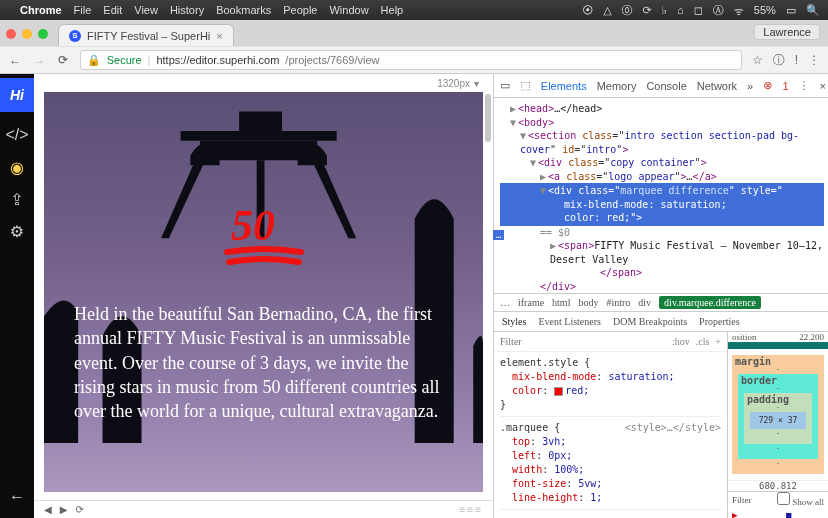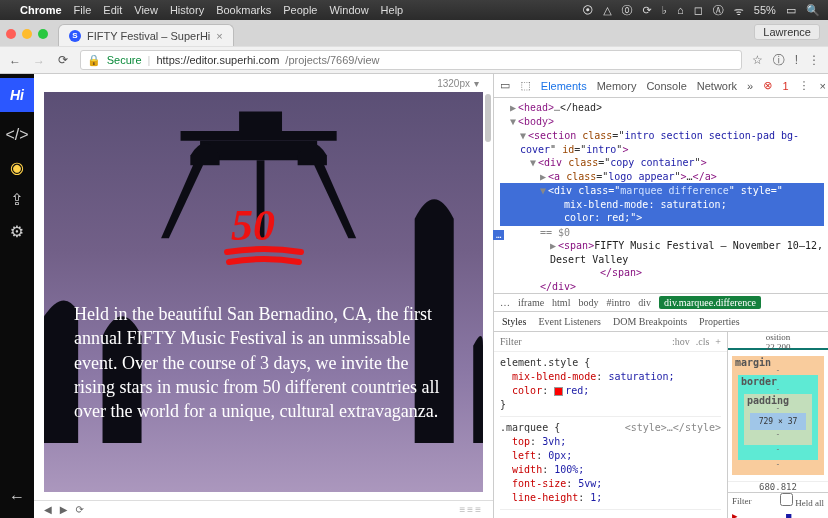--- a/index.html
+++ b/index.html
@@ -50,21 +50,21 @@
   .footer-bar .grip { margin-left:auto; letter-spacing:2px; color:#bbb; }
   .scroll-thumb { position:absolute; right:2px; top:20px; width:6px; height:48px; background:#c7c7c7; border-radius:3px; }
 
   
   .devtools { width:335px; border-left:1px solid #ccc; display:flex; flex-direction:column; font-family: Menlo, Consolas, monospace; font-size:10px; color:#333; background:#fff; }
   .dt-top { height:24px; border-bottom:1px solid #ccc; display:flex; align-items:center; padding:0 6px; gap:10px; font-family:-apple-system, Arial; font-size:11px; color:#555; }
   .dt-top .tab-item.active { color:#1a73e8; font-weight:500; }
   .dt-top .ico-btn { width:14px; height:14px; display:inline-flex; align-items:center; justify-content:center; }
 
   .dom-tree { height:196px; overflow:auto; padding:4px 4px 4px 6px; line-height:1.35; border-bottom:1px solid #ccc; font-size:10px; }
-  .dom-tree .l1 { padding-left:10px;font-family:Liberation Mono, monospace; }
+  .dom-tree .l1 { padding-left:10px; }
   .dom-tree .l2 { padding-left:20px; }
   .dom-tree .l3 { padding-left:30px; }
   .dom-tree .l4 { padding-left:40px; }
   .dom-tree .l5 { padding-left:50px; }
   .tg { color:#881280; }
   .at { color:#994500; }
   .av { color:#1a1aa6; }
   .txt { color:#222; }
   .arrow { color:#888; margin-right:2px; }
   .selected-node { background:#3f6ed8; color:#fff; display:block; padding:1px 2px; }
@@ -85,21 +85,21 @@
   .filter-row input { border:none; outline:none; flex:1; font-size:10px; font-family:-apple-system; color:#333; }
   .css-rules { flex:1; overflow:auto; padding:4px 6px; line-height:1.4; }
   .css-rules .sel-name { color:#333; }
   .css-rules .prop { color:#c80000; }
   .css-rules .val { color:#1a1aa6; }
   .css-rules .src { float:right; color:#888; }
   .css-rules .swatch { display:inline-block; width:9px; height:9px; background:red; border:1px solid #999; vertical-align:middle; margin-right:2px; }
   .rule-block { border-bottom:1px solid #eee; padding-bottom:4px; margin-bottom:4px; }
 
   .metrics-col { width:100px; display:flex; flex-direction:column; }
-  .pos-row { height:18px; border-bottom:2px solid #0f766e; display:flex; align-items:center; justify-content:space-between; padding:0 4px; font-size:9px; color:#555; font-family:-apple-system;flex-direction:column; }
+  .pos-row { height:18px; border-bottom:7px solid #0f766e; display:flex; align-items:center; justify-content:space-between; padding:0 4px; font-size:9px; color:#555; font-family:-apple-system; }
   .box-model { padding:6px 4px; font-size:8px; text-align:center; }
   .bm-margin { background:#f9cc9d; padding:10px 6px 6px; position:relative; }
   .bm-border { background:#5eead4; padding:10px 6px 6px; position:relative; }
   .bm-padding { background:#c3debb; padding:10px 6px 6px; position:relative; }
   .bm-content { background:#a0c6e8; padding:4px 2px; font-size:8px; color:#333; }
   .bm-label { position:absolute; top:1px; left:3px; font-size:10px; color:#555;font-weight:bold; }
   .bm-dash { color:#777; font-size:8px; }
   .metric-row { height:18px; border-top:1px solid #eee; display:flex; align-items:center; justify-content:center; font-size:9px; color:#555; }
   .filter2 { height:20px; border-top:1px solid #ccc; display:flex; align-items:center; justify-content:space-between; padding:0 4px; font-size:9px; font-family:-apple-system; color:#555; }
   .borders { padding:2px 4px; color:#c80000; font-size:9px; line-height:1.4; }
@@ -324,21 +324,21 @@
                 <div class="bm-dash">-</div>
               </div>
               <div class="bm-dash">-</div>
             </div>
             <div class="bm-dash">-</div>
           </div>
         </div>
         <div class="metric-row">680.812</div>
         <div class="filter2">
           <span>Filter</span>
-          <span><input type="checkbox" style=""> <span>Held all</span></span>
+          <span><input type="checkbox" style=""> <span>Show all</span></span>
         </div>
         <div class="borders">
           <div class="row">
               <span>▶ border-…</span>
               <span class="v1">■ rgb(2</span>
             </div>
 
         </div>
       </div>
     </div>

